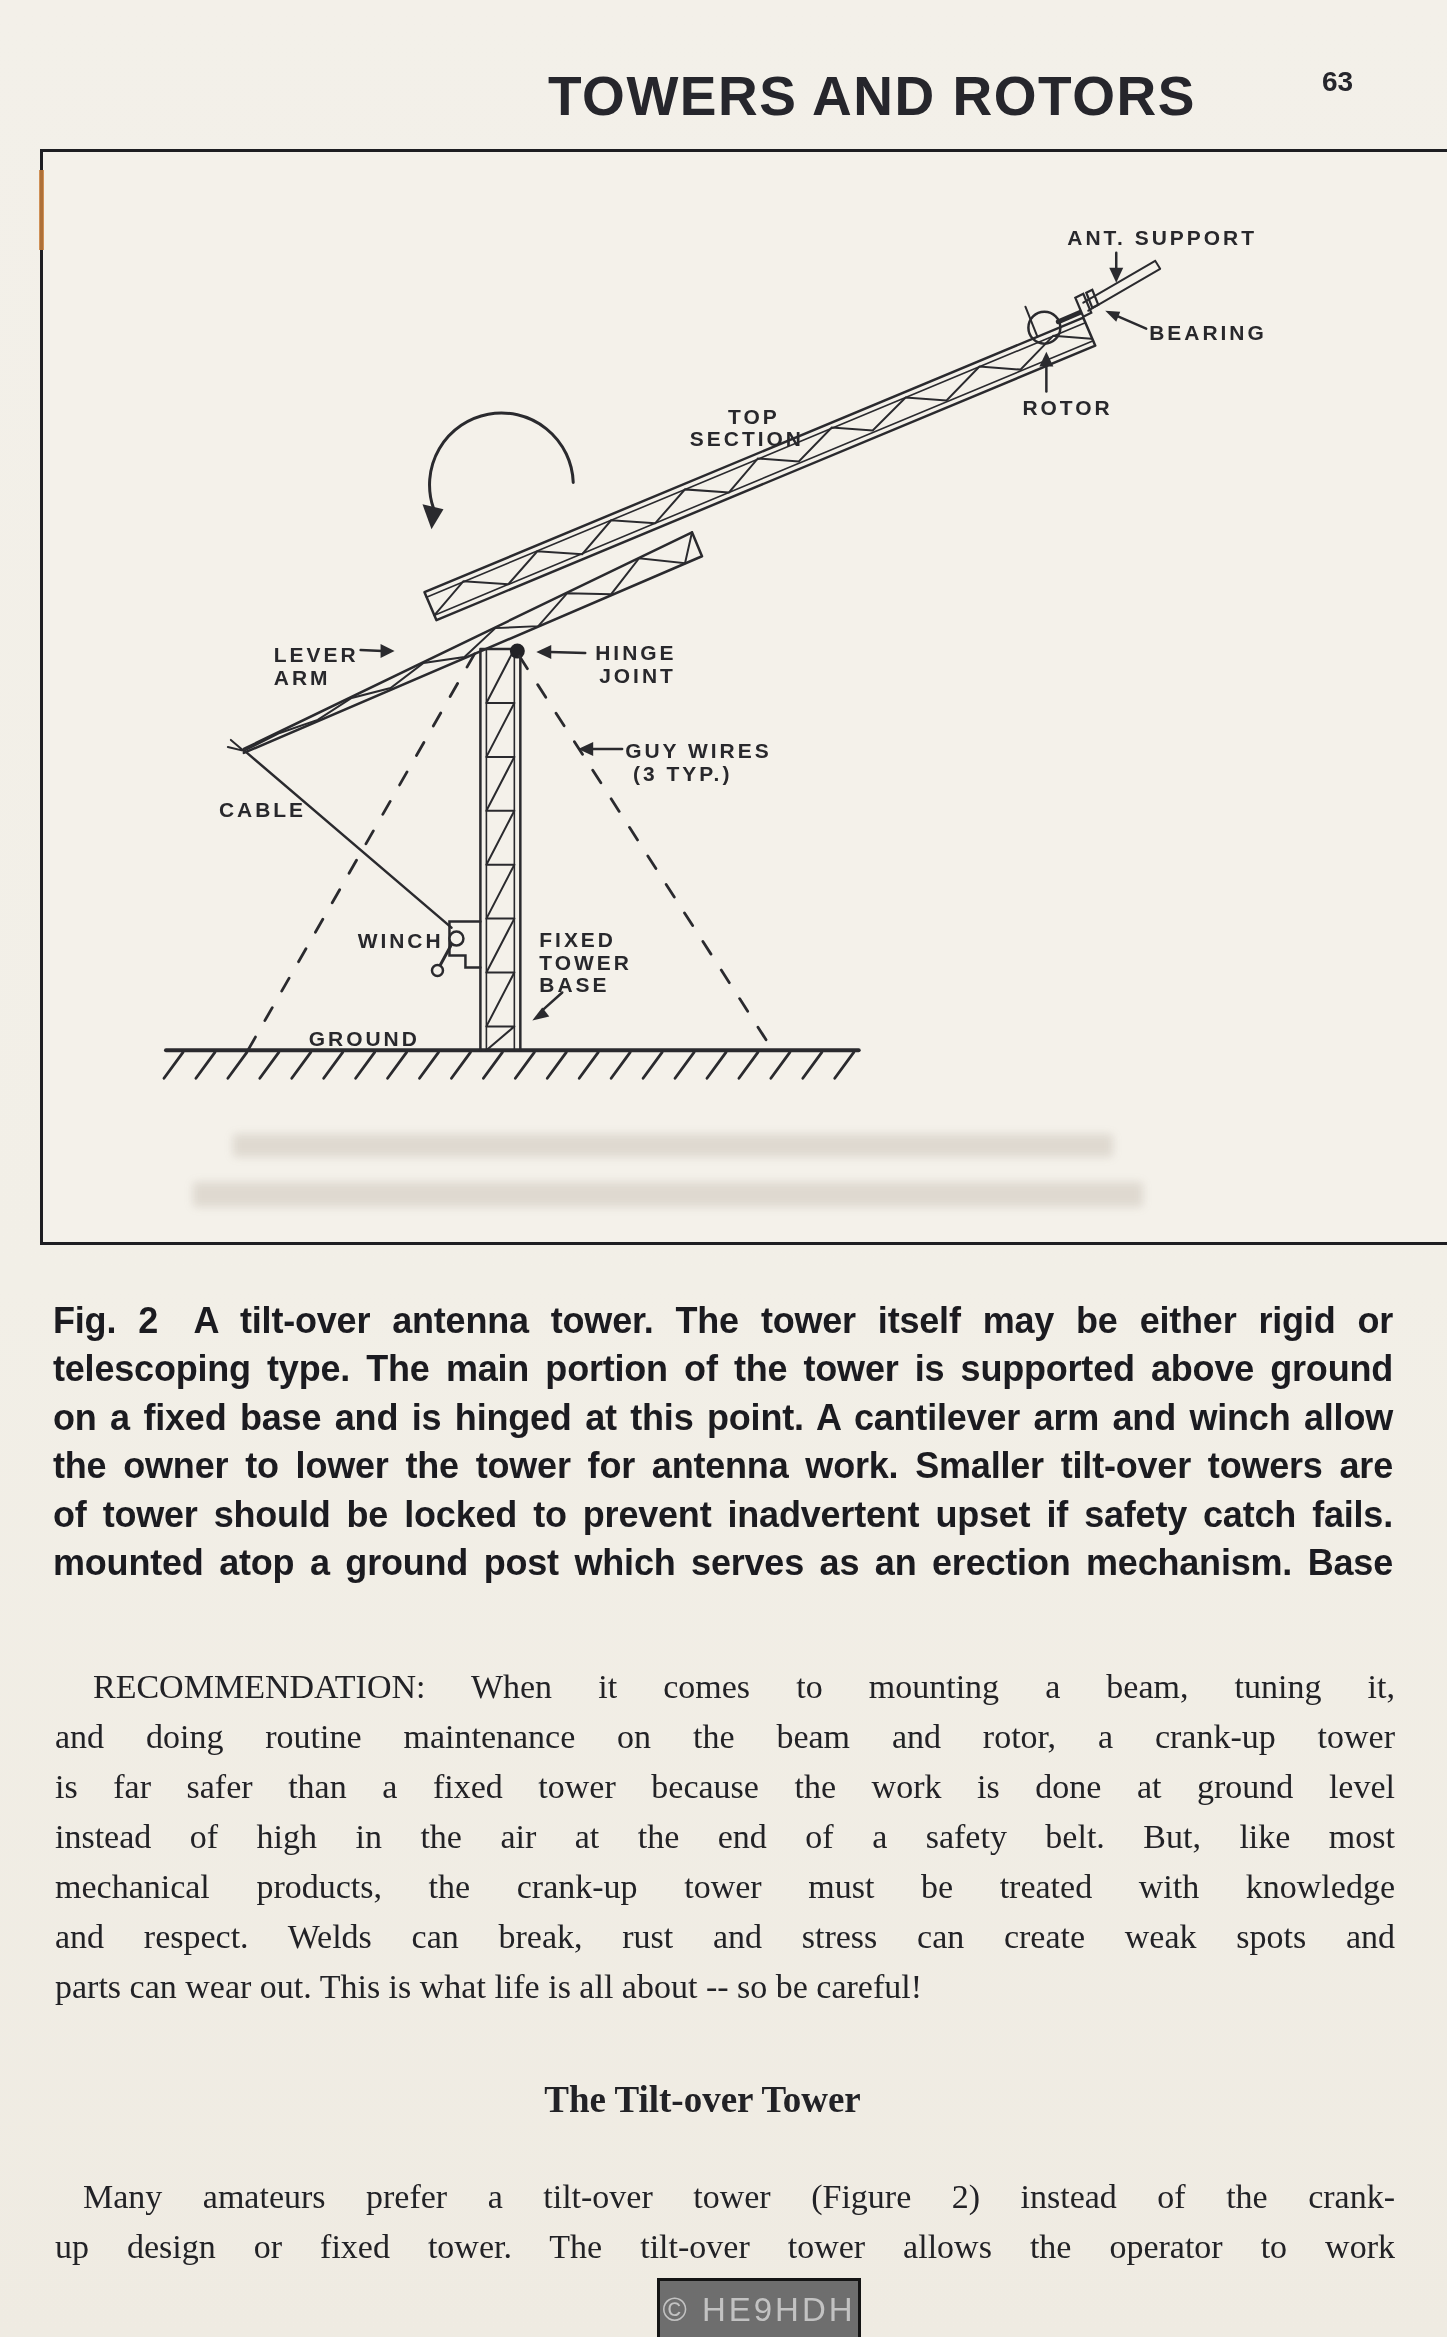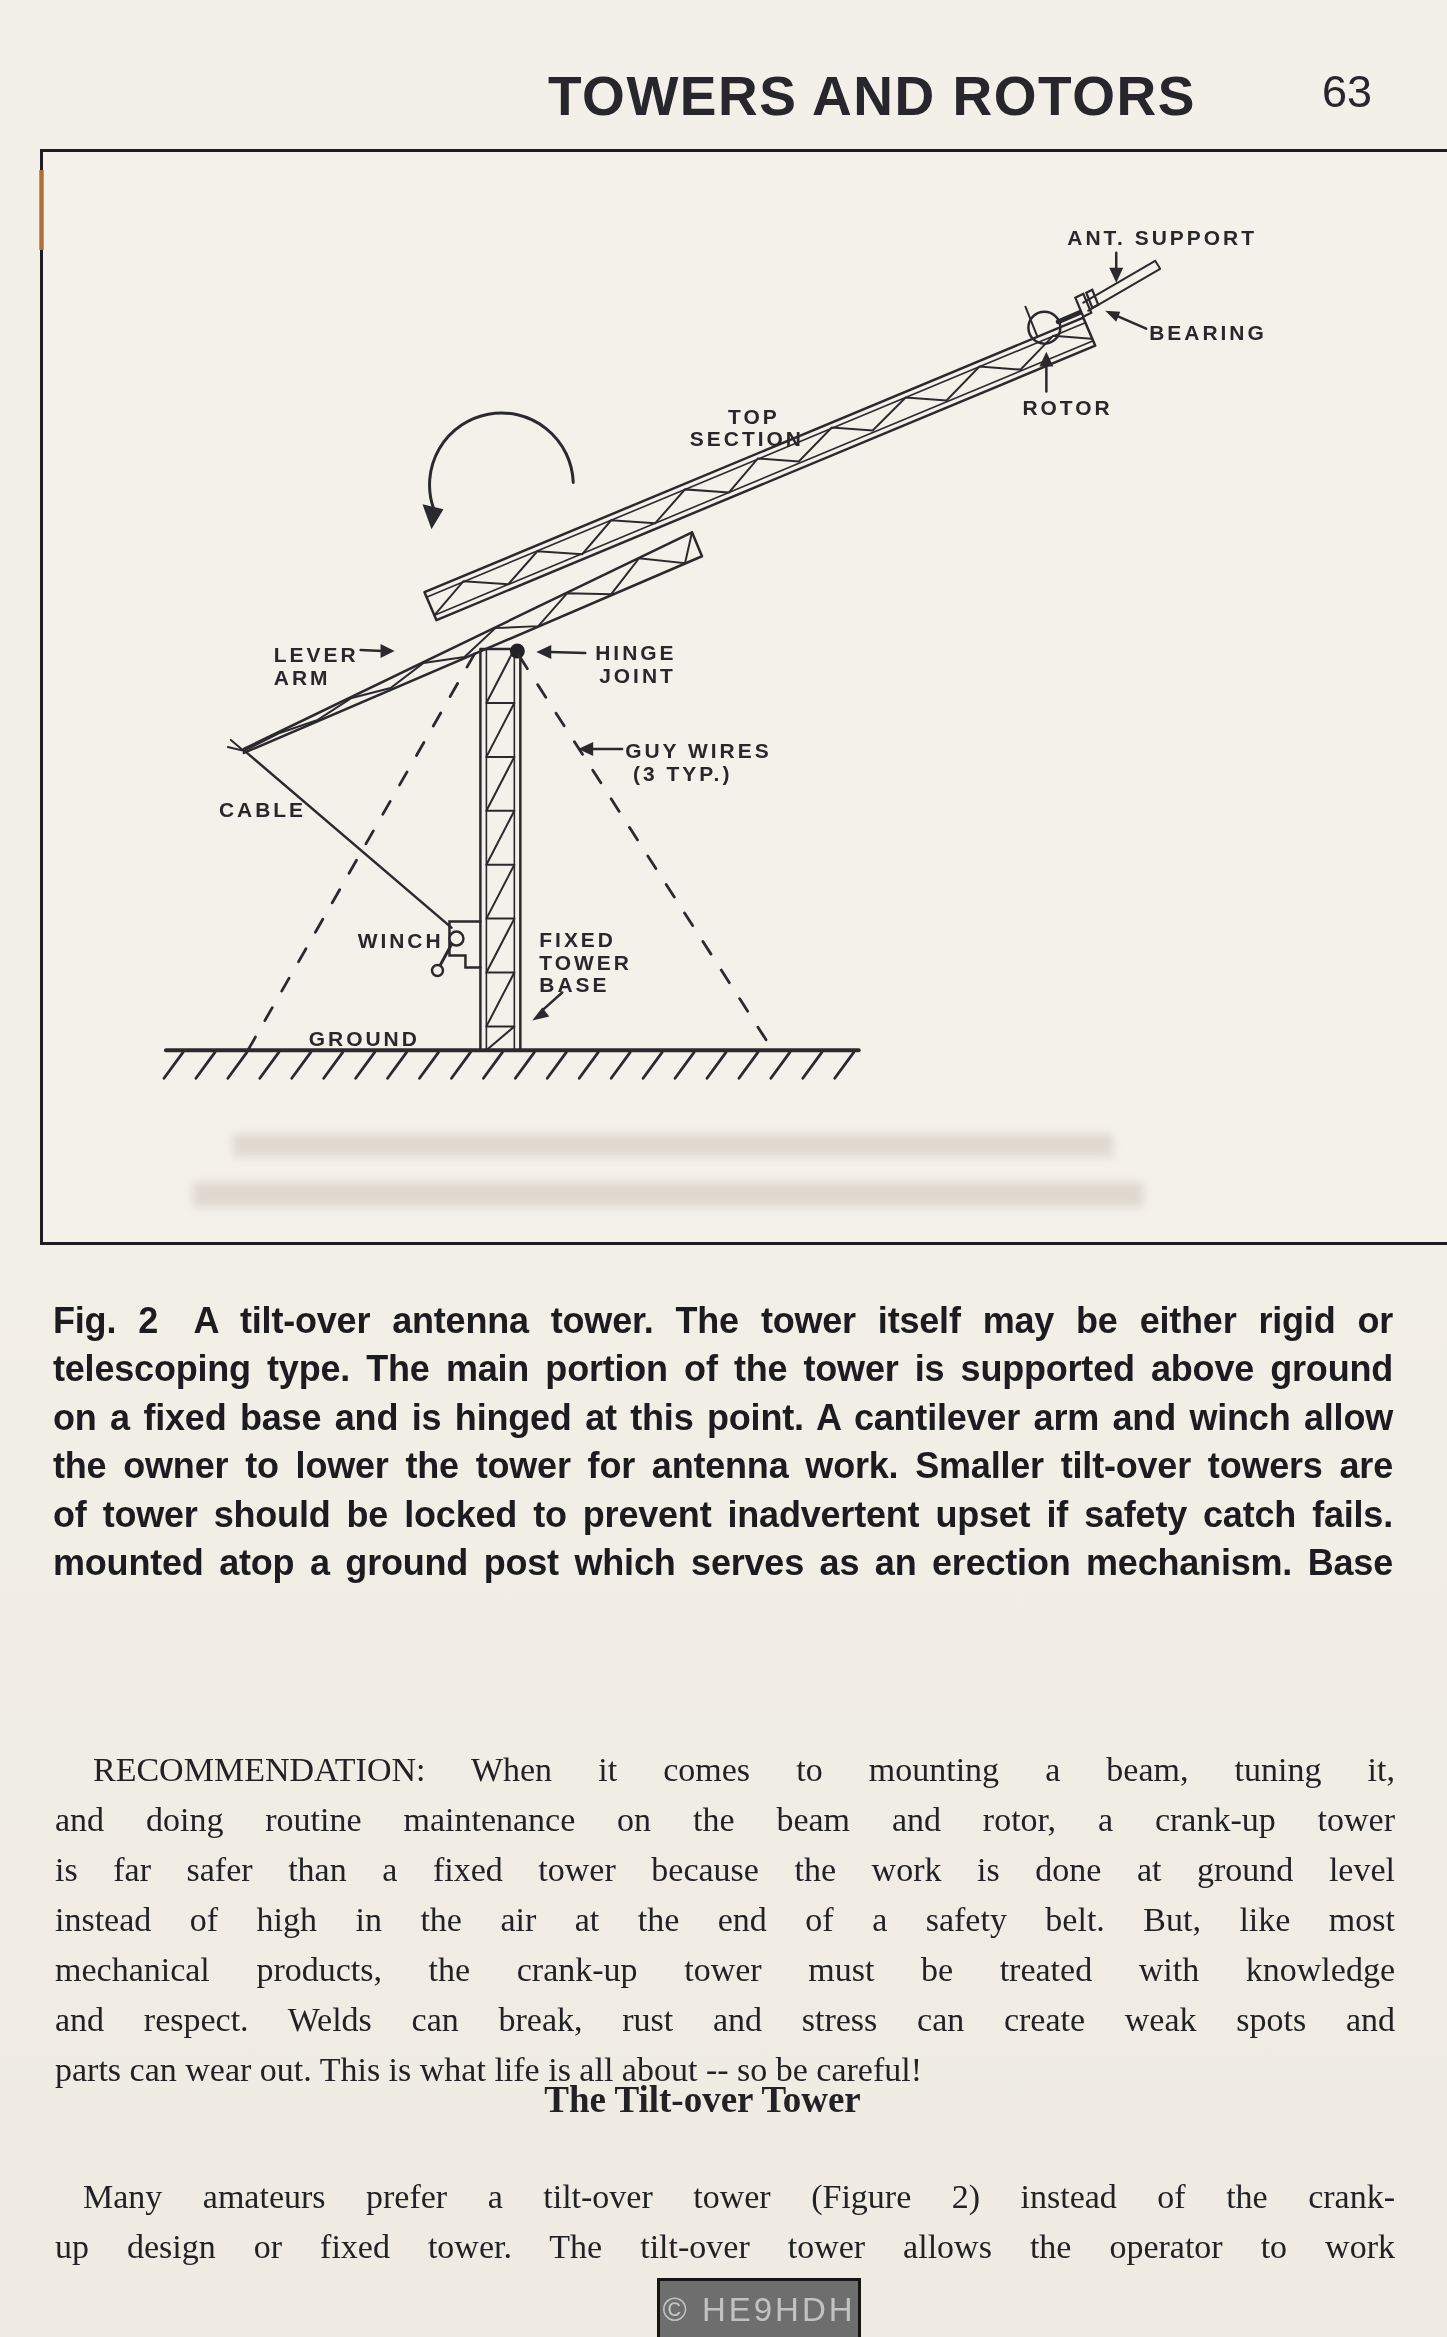--- a/index.html
+++ b/index.html
@@ -11,21 +11,21 @@
     font-family:"Liberation Sans",sans-serif;
     color:#26262a;
   }
   .hdr-title{
     position:absolute;left:548px;top:64px;
     font-size:55px;font-weight:bold;letter-spacing:1.5px;color:#26262c;
     white-space:nowrap;
   }
   .hdr-num{
     position:absolute;left:1322px;top:66px;
-    font-size:45px;font-weight:normal;color:#26262c;
+    font-size:28px;font-weight:bold;color:#26262c;
   }
   .figure-box{
     position:absolute;left:40px;top:149px;
     width:1412px;height:1096px;
     border:3px solid #1e1e22;
     box-sizing:border-box;
     background:#f4f1ea;
   }
   .orange-streak{
     position:absolute;left:39px;top:170px;width:5px;height:80px;
@@ -45,21 +45,21 @@
     position:absolute;left:53px;top:1297px;width:1340px;
     font-weight:bold;font-size:36px;line-height:48.4px;
     color:#1b1b20;letter-spacing:-.2px;
   }
   .cap-line{text-align:justify;text-align-last:justify;}
   .bodyblock{
     position:absolute;left:55px;width:1340px;
     font-family:"Liberation Serif",serif;
     font-size:34px;line-height:50px;color:#222226;
   }
-  .p1{top:1745px;}
+  .p1{top:1662px;}
   .p2{top:2172px;}
   .ser-line{text-align:justify;text-align-last:justify;}
   .ser-last{text-align:center;text-align-last:left;}
   .indent1{text-indent:38px;}
   .indent2{text-indent:28px;}
   .section-heading{
     position:absolute;left:0;top:2078px;width:1447px;
     text-align:center;transform:translateX(-21px);
     font-family:"Liberation Serif",serif;font-weight:bold;
     font-size:37px;color:#222226;

